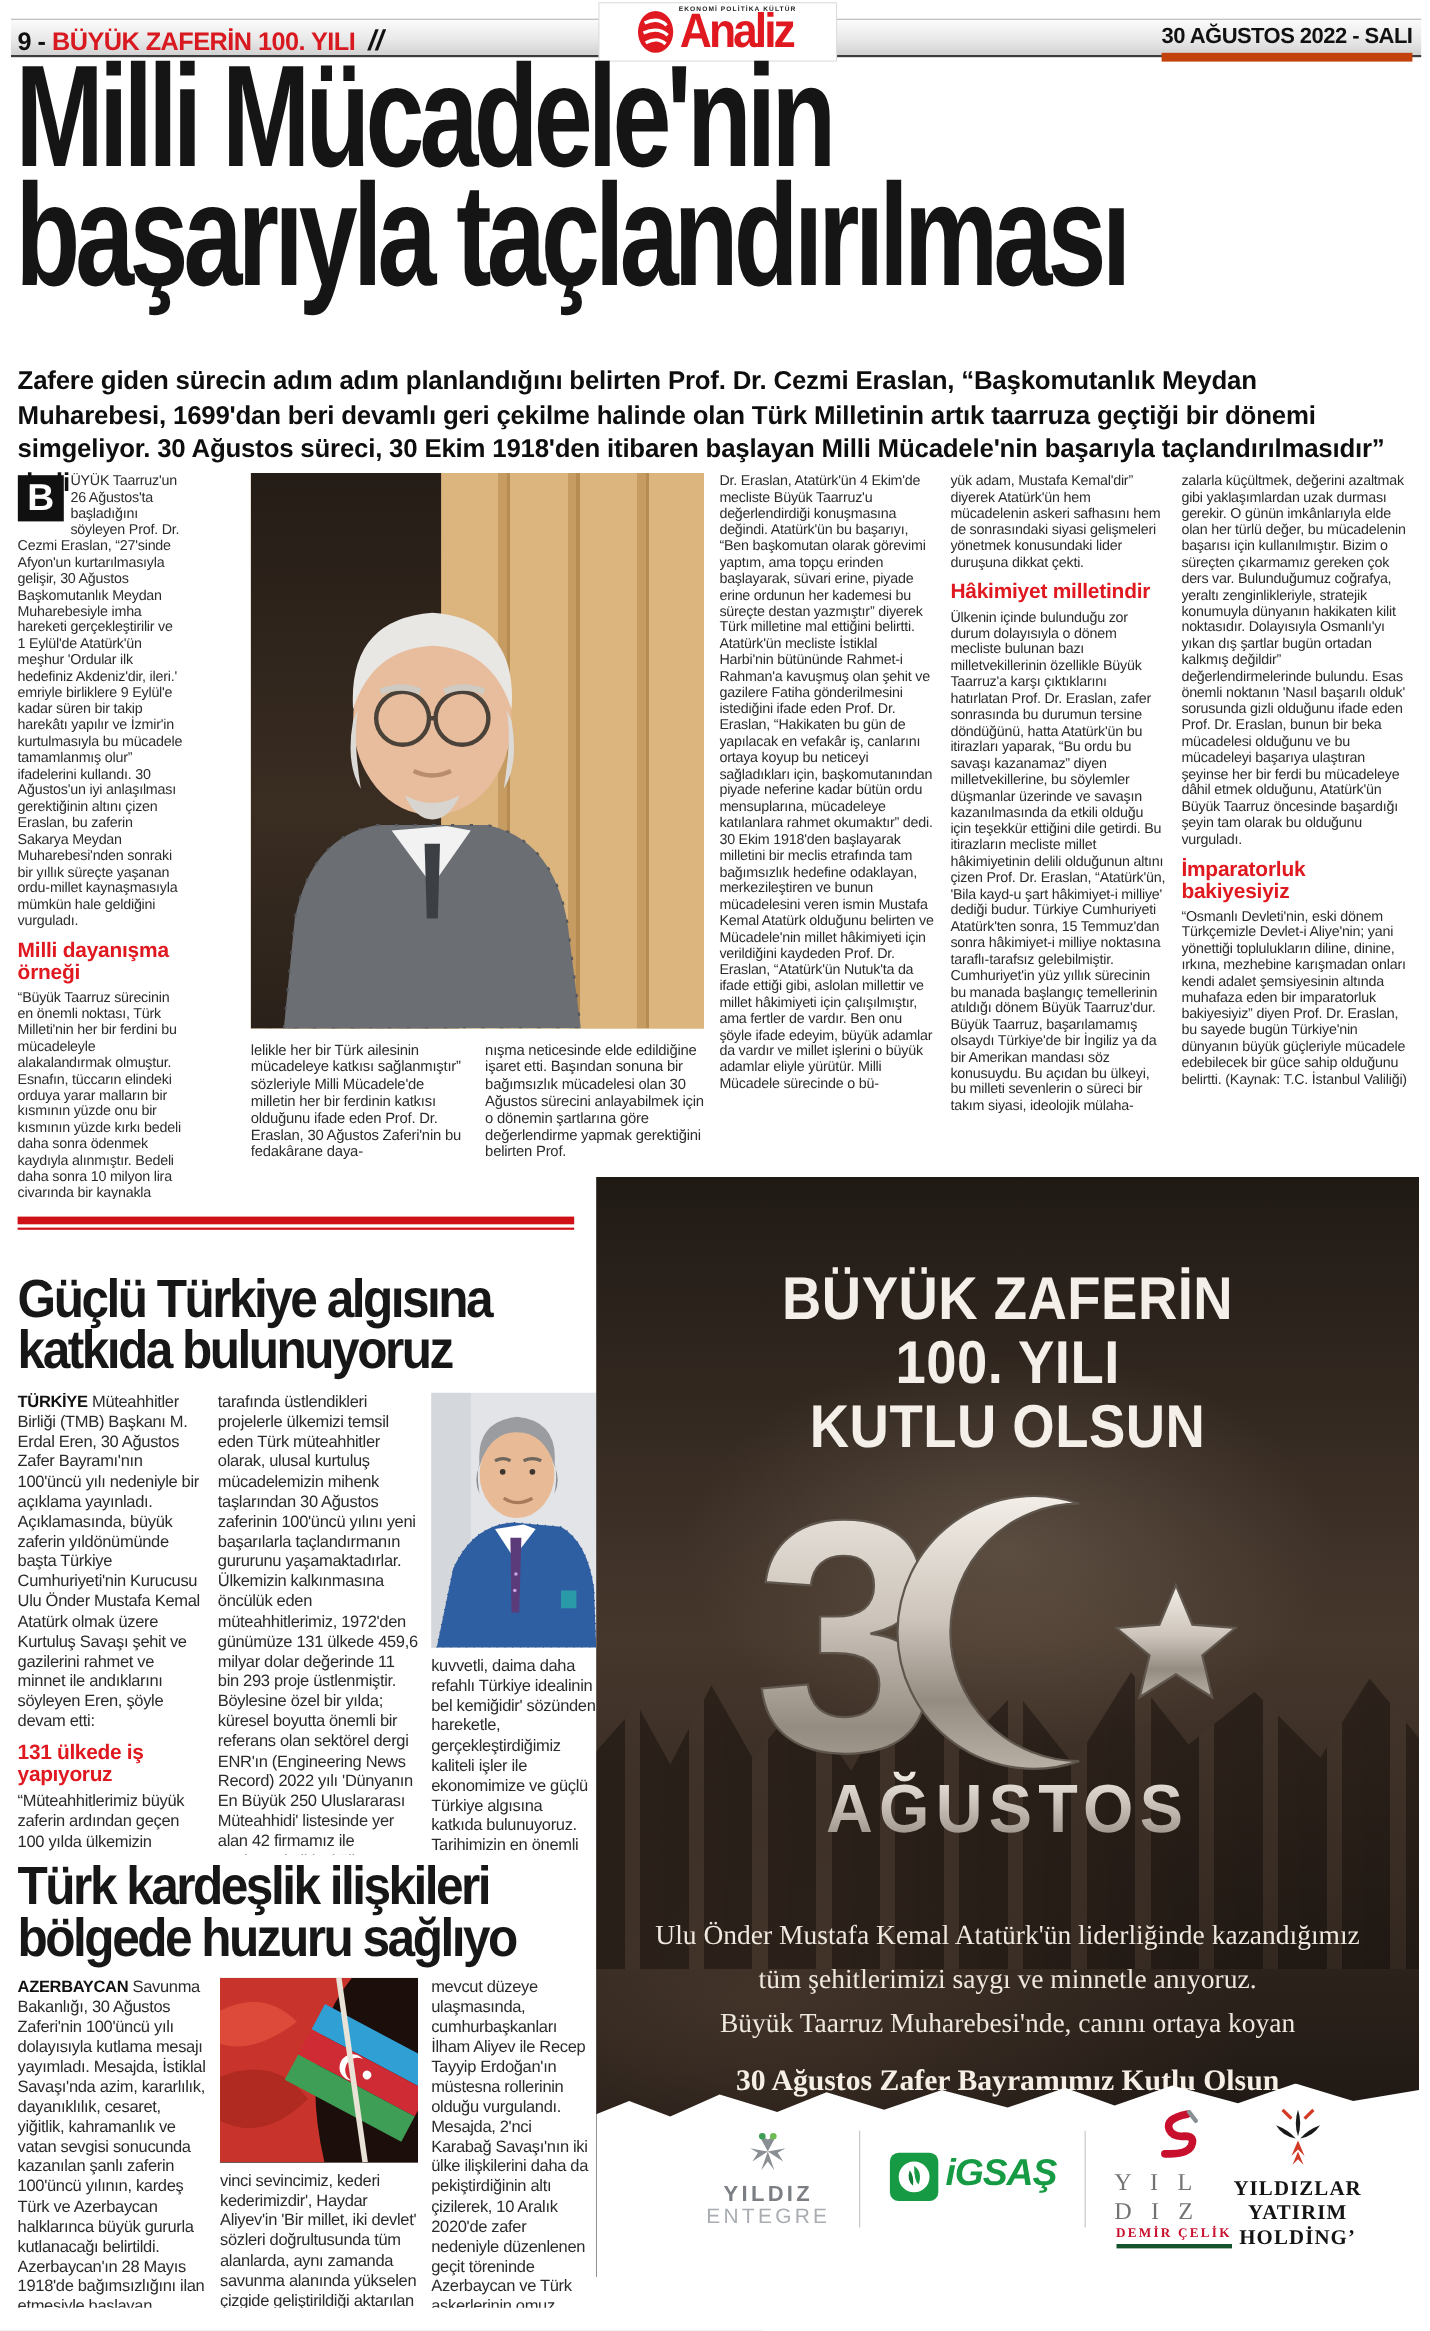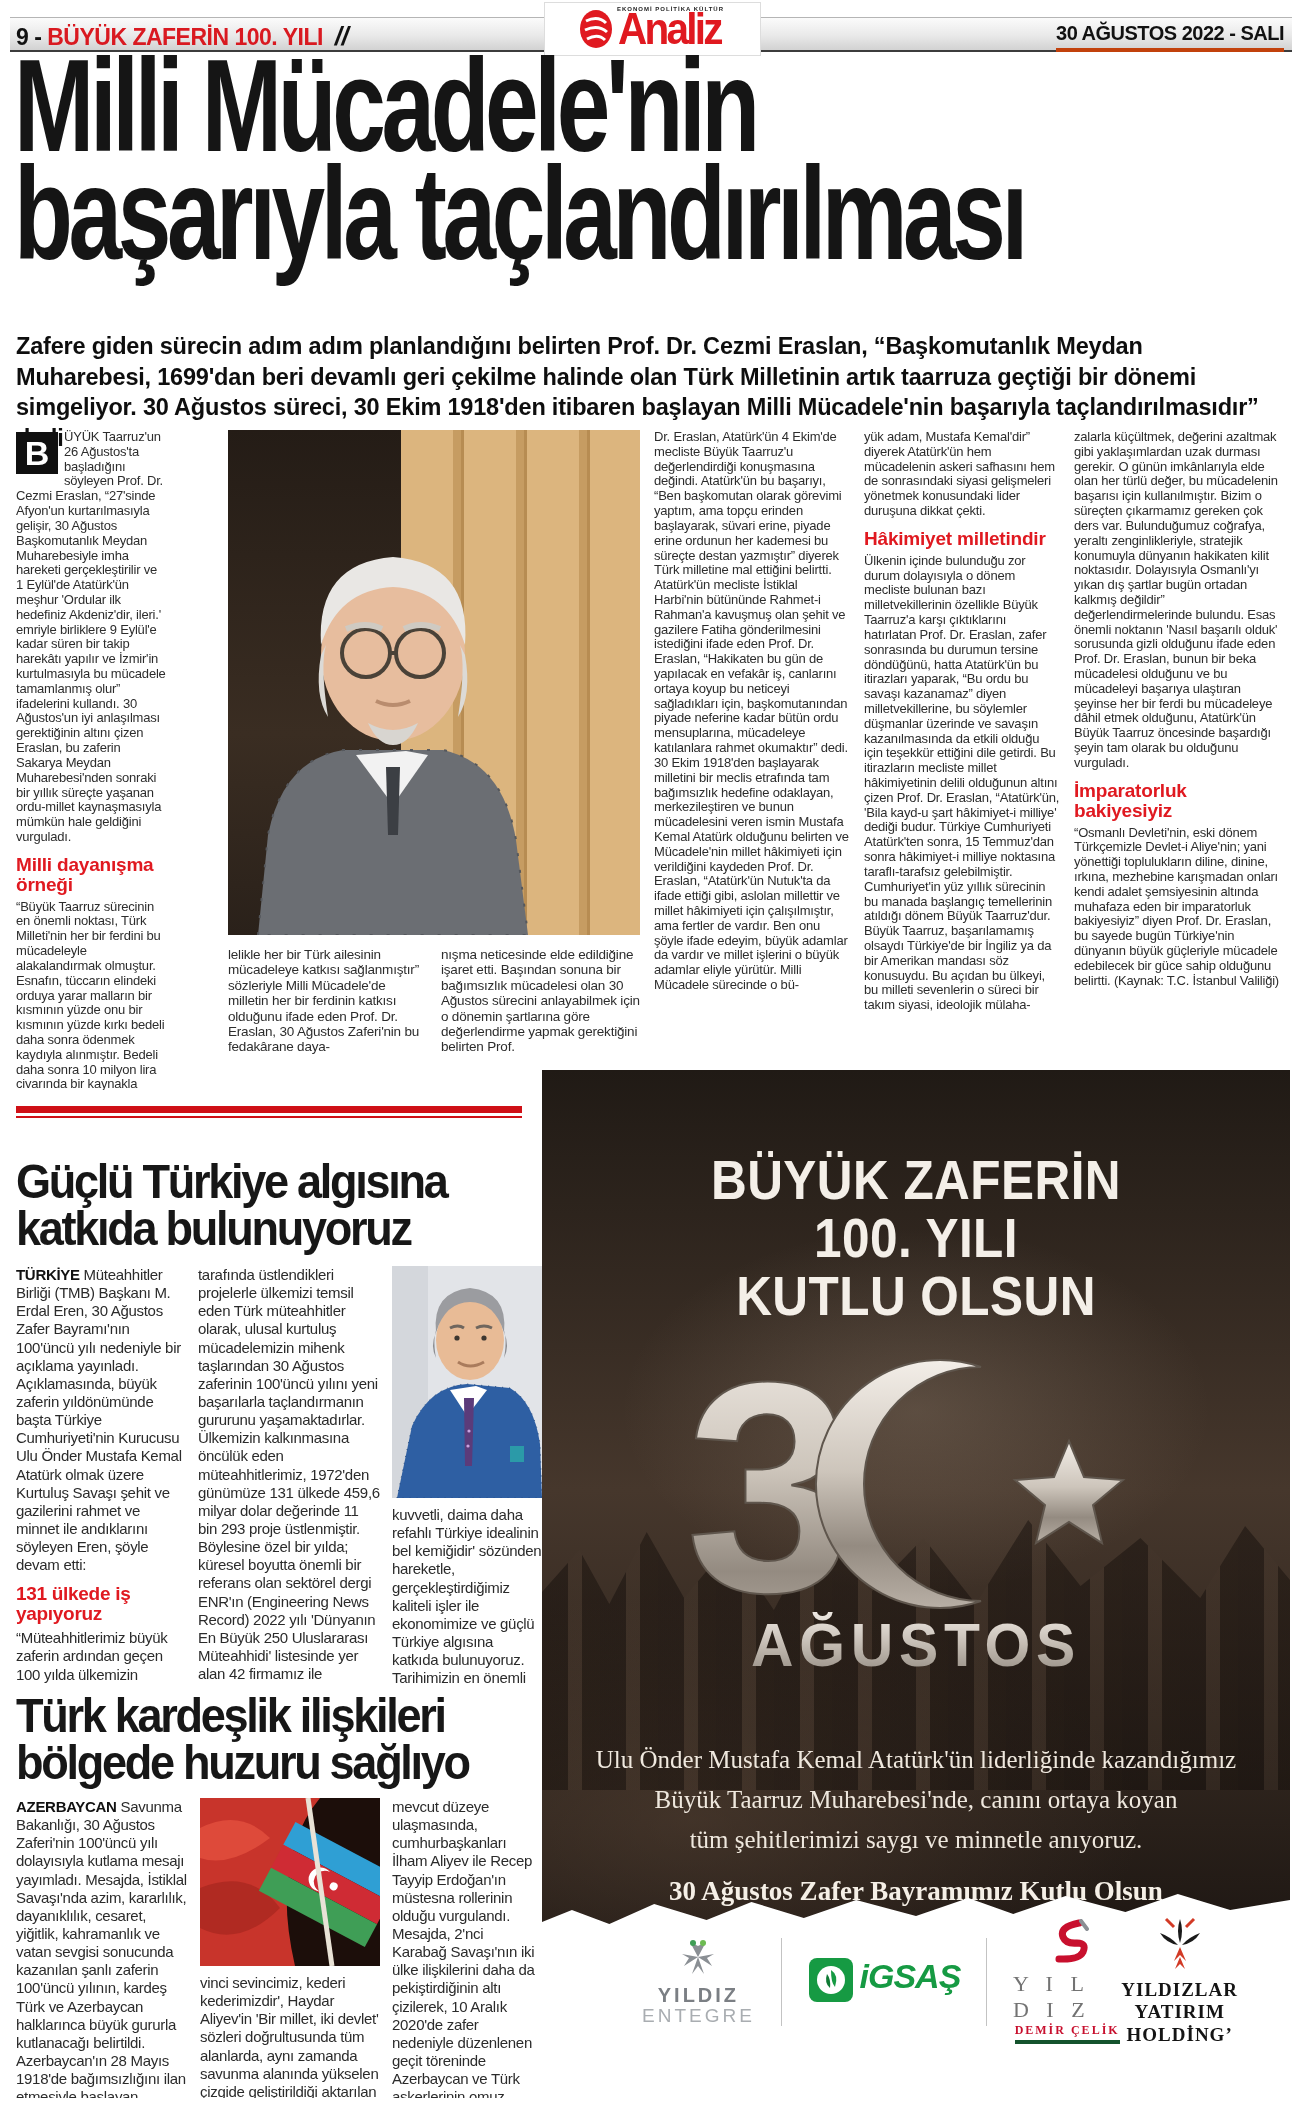--- a/index.html
+++ b/index.html
@@ -15,21 +15,21 @@
   .header-left .sec{color:#d91920;}
   .header-left .slashes{font-style:italic;font-weight:bold;color:#111;margin-left:6px;font-size:26px;}
   .masthead{position:absolute;left:545px;top:3px;width:215px;height:52px;background:#fff;
       box-shadow:0 0 0 1px #ddd;display:flex;align-items:center;justify-content:center;}
   .masthead .tagline{position:absolute;top:3px;left:72px;font-size:6px;letter-spacing:1px;color:#222;
       font-weight:bold;}
   .masthead .word{font-size:44px;font-weight:bold;color:#e01920;letter-spacing:-3px;
       transform:scaleX(0.92);transform-origin:left center;line-height:1;}
   .masthead svg{margin-right:2px;}
   .header-date{position:absolute;right:16px;top:22px;font-size:20px;font-weight:bold;color:#111;
-      border-bottom:4px solid #c2410c;padding-bottom:3px;letter-spacing:-0.5px;}
+      border-bottom:8px solid #c2410c;padding-bottom:3px;letter-spacing:-0.5px;}
 
   
   .headline1{position:absolute;left:14px;top:52px;width:1280px;font-weight:bold;color:#151515;
       font-size:132px;line-height:0.82;letter-spacing:-6px;white-space:nowrap;
       transform:scaleX(0.73);transform-origin:0 0;}
   .deck{position:absolute;left:16px;top:331px;width:1266px;font-size:23.5px;font-weight:bold;
       color:#0e0e0e;line-height:1.3;letter-spacing:-0.2px;}
 
   
   .body1{position:absolute;left:16px;top:430px;width:1272px;height:660px;display:grid;
@@ -286,22 +286,22 @@
         <text x="88" y="238" text-anchor="middle" font-family="Liberation Sans, sans-serif" font-weight="bold" font-size="300" fill="url(#metal)" stroke="#5f564d" stroke-width="2">3</text>
         <path d="M 300 14 A 124 124 0 1 0 300 248 A 97 97 0 1 1 300 14 Z" fill="url(#metal)" stroke="#5f564d" stroke-width="2"></path>
         <path d="M 388 88 L 403 124 L 442 127 L 412 152 L 421 190 L 388 169 L 355 190 L 364 152 L 334 127 L 373 124 Z" fill="url(#metal)" stroke="#5f564d" stroke-width="2"></path>
       </svg>
     </div>
 
     <div class="ad-month">AĞUSTOS</div>
 
     <div class="ad-msg">
       <div>Ulu Önder Mustafa Kemal Atatürk'ün liderliğinde kazandığımız</div>
+      <div>tüm şehitlerimizi saygı ve minnetle anıyoruz.</div>
       <div>Büyük Taarruz Muharebesi'nde, canını ortaya koyan</div>
-      <div>tüm şehitlerimizi saygı ve minnetle anıyoruz.</div>
     </div>
     <div class="ad-msg-bold">30 Ağustos Zafer Bayramımız Kutlu Olsun</div>
 
     <div class="torn">
       <div class="logo-row">
 
         <div class="logo first-group">
           <span>
             <svg width="44" height="40" viewBox="0 0 44 40">
               <g fill="#8a8f94">

